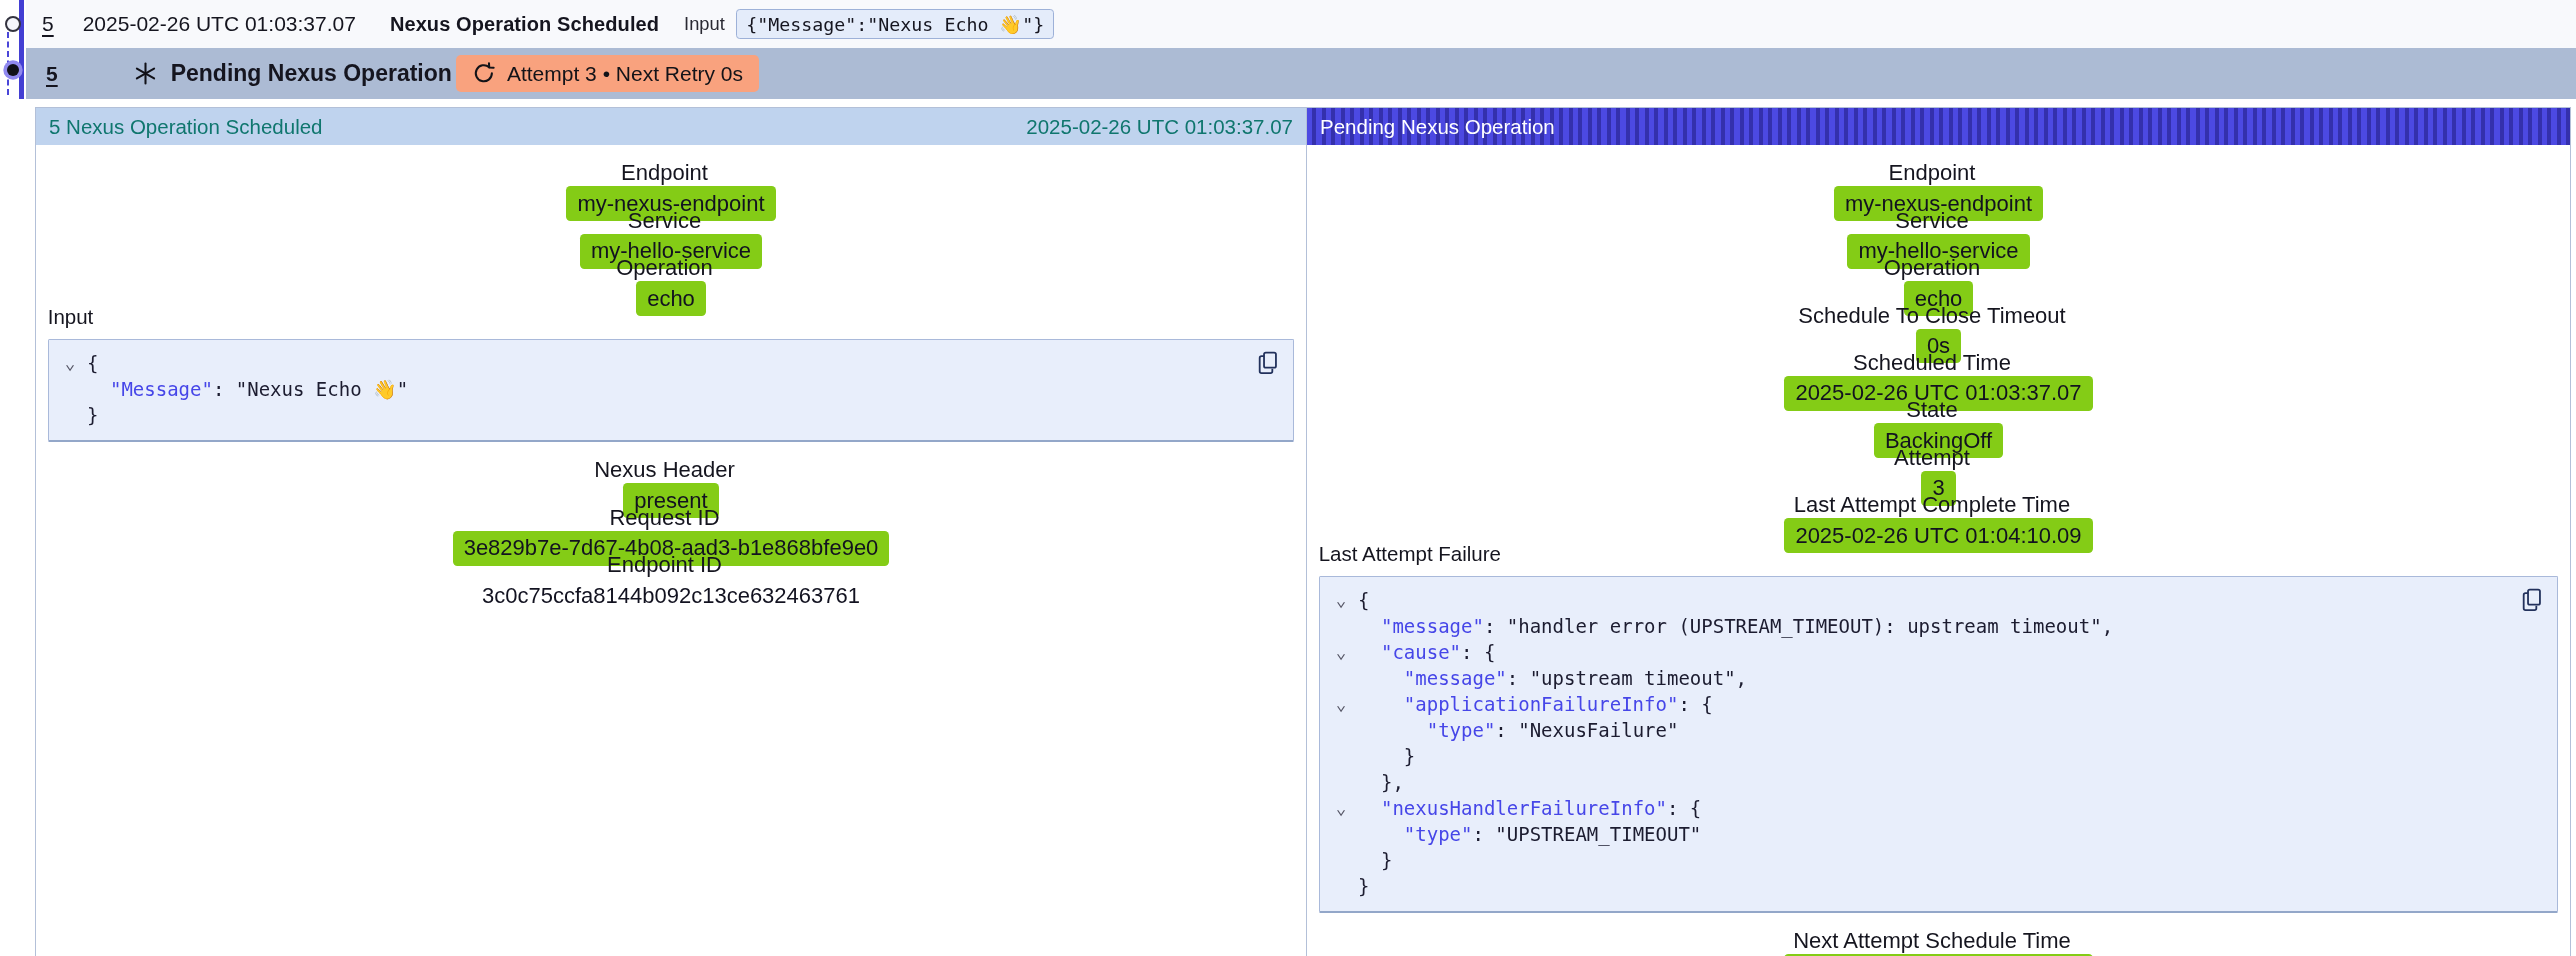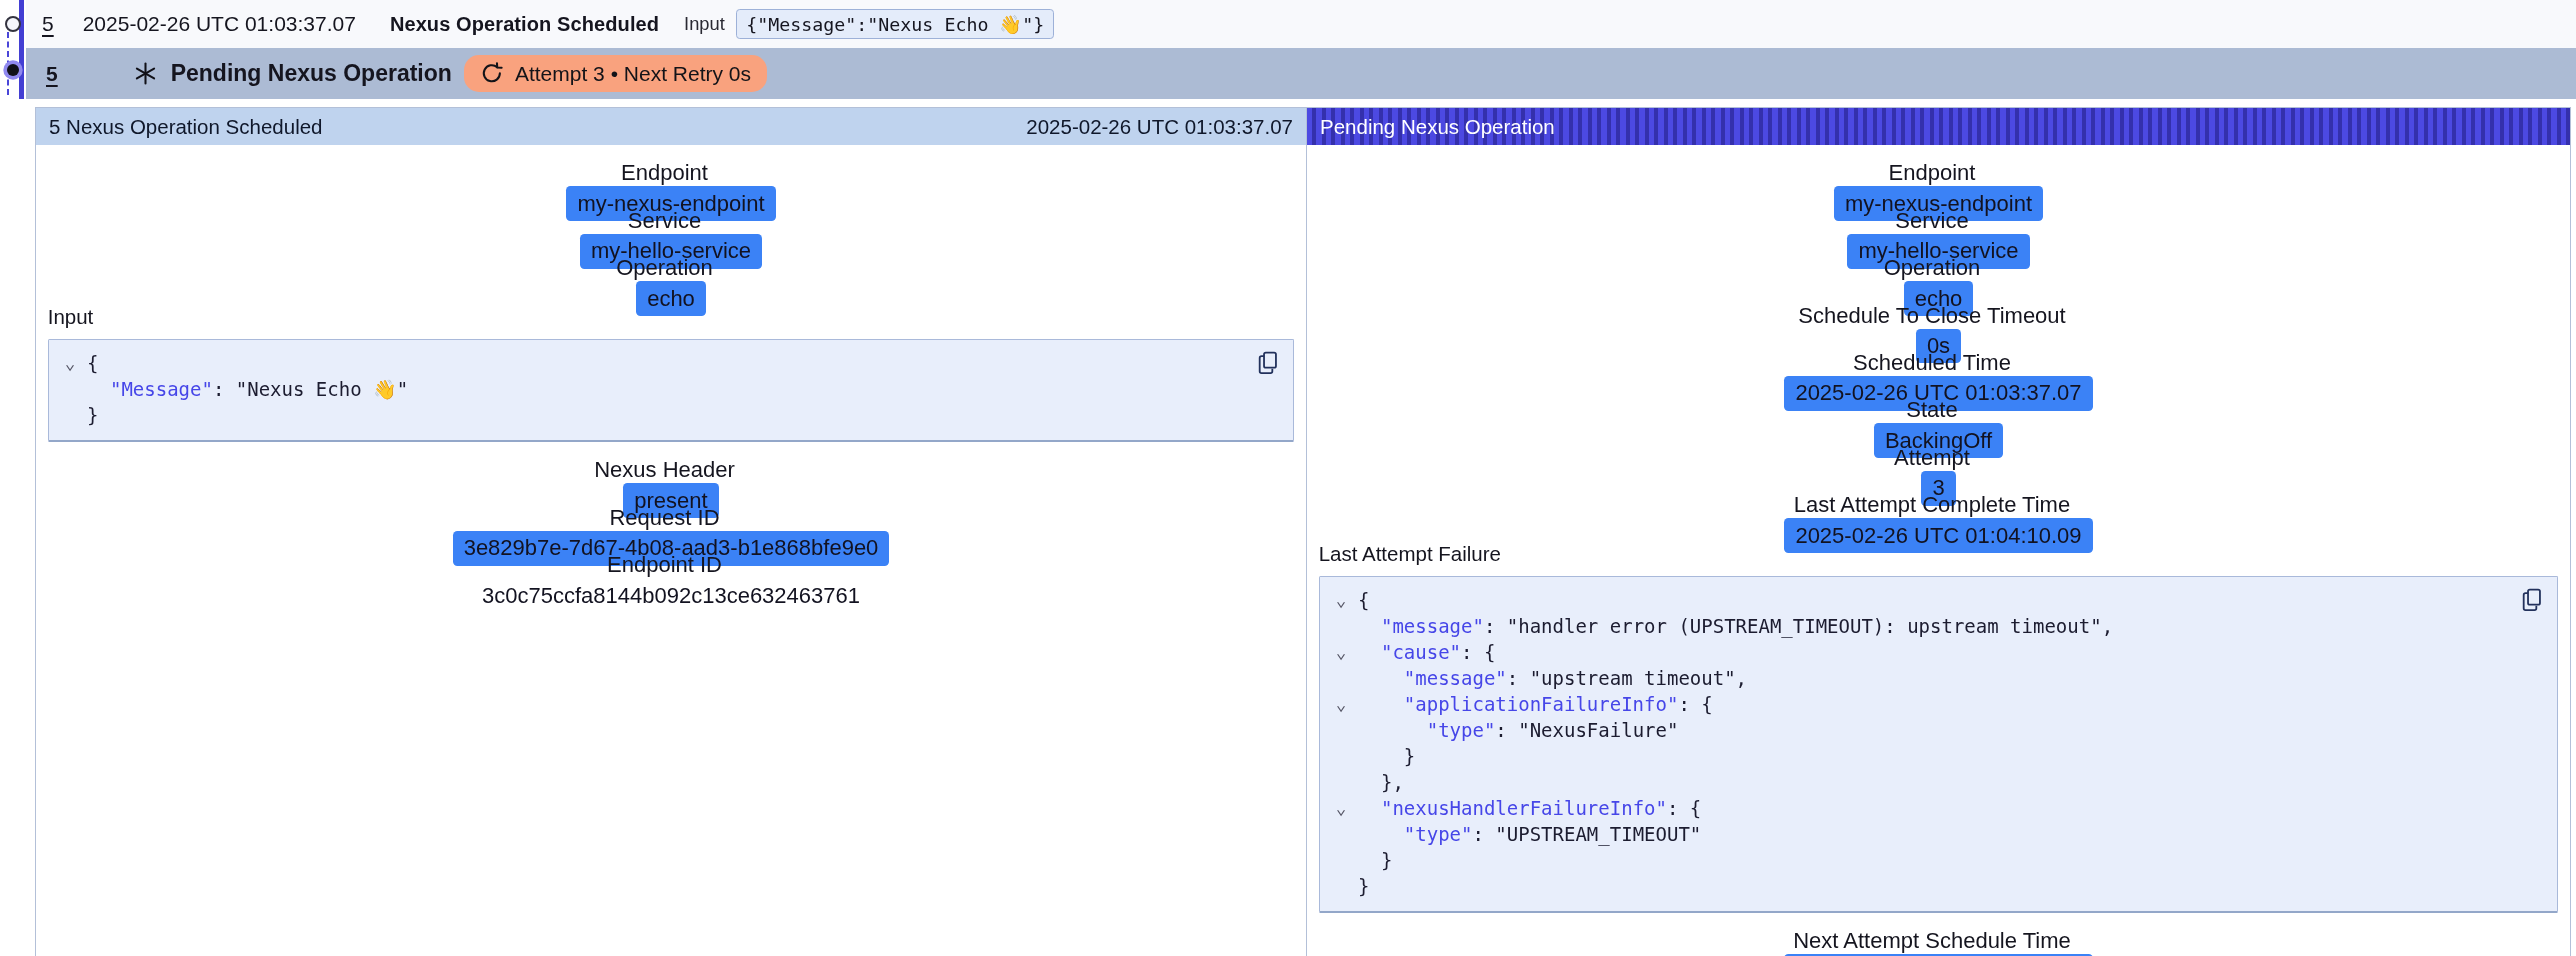--- a/index.html
+++ b/index.html
@@ -46,49 +46,49 @@
   .input-chip {
     margin-left: 11.7px; font-family: "DejaVu Sans Mono", monospace; font-size: 18.3px;
     background: #e4ecfa; border: 1.5px solid #9db1d8; border-radius: 3.7px;
     padding: 3.7px 8.8px; color: #15151f; white-space: nowrap;
   }
 
   .erow2 .evt-id { margin-left: 20px; font-weight: 600; }
   .pending-icon { margin-left: 75px; width: 25px; height: 25px; display: inline-flex; }
   .erow2 .evt-title { margin-left: 13px; font-size: 23px; font-weight: 700; }
   .retry-badge {
-    margin-left: 12px; background: #f9a27e; border-radius: 15px;
+    margin-left: 4px; background: #f9a27e; border-radius: 5px;
     display: flex; align-items: center; gap: 11.7px;
     padding: 6.6px 16px; font-size: 21px; font-weight: 500; color: #131318;
   }
   .retry-badge svg { width: 23.4px; height: 23.4px; }
 
   
   .details {
     position: absolute; top: 107px; left: 35px; width: 2536px; bottom: 0;
     border: 1.5px solid #b3c0d8; border-bottom: none;
     display: flex; background: #ffffff;
   }
   .panel-left { width: 1271px; border-right: 1.5px solid #b3c0d8; }
   .panel-right { flex: 1; }
 
   .panel-header {
     height: 37px; display: flex; align-items: center; justify-content: space-between;
     padding: 0 13px; font-size: 20.5px;
   }
-  .panel-header.plain { background: #bfd3ee; color: #0f172a; font-weight: 500; }
+  .panel-header.plain { background: #bfd3ee; color: #0f766e; font-weight: 500; }
   .panel-header.striped {
     background: repeating-linear-gradient(90deg, #4c49e2 0 5.1px, #3430ac 5.1px 9.5px);
     color: #ffffff; font-weight: 500;
   }
 
   .field { display: flex; align-items: center; margin: 15.4px 11.7px 0 11.7px; height: 32px; font-size: 22px; flex-direction: column; }
   .field-label { margin-right: 13px; white-space: nowrap; }
   .val-chip {
-    background: #3b82f6; border-radius: 4.4px; padding: 4.4px 11px;
+    background: #84cc16; border-radius: 4.4px; padding: 4.4px 11px;
     white-space: nowrap; color: #121220;
   }
   .val-link {
     text-underline-offset: 4.4px; cursor: pointer;
     padding: 4.4px 0; color: #121220;
   }
 
   .section-label { margin: 18.3px 11.7px 0 11.7px; font-size: 20.5px; }
 
   .code-block {

